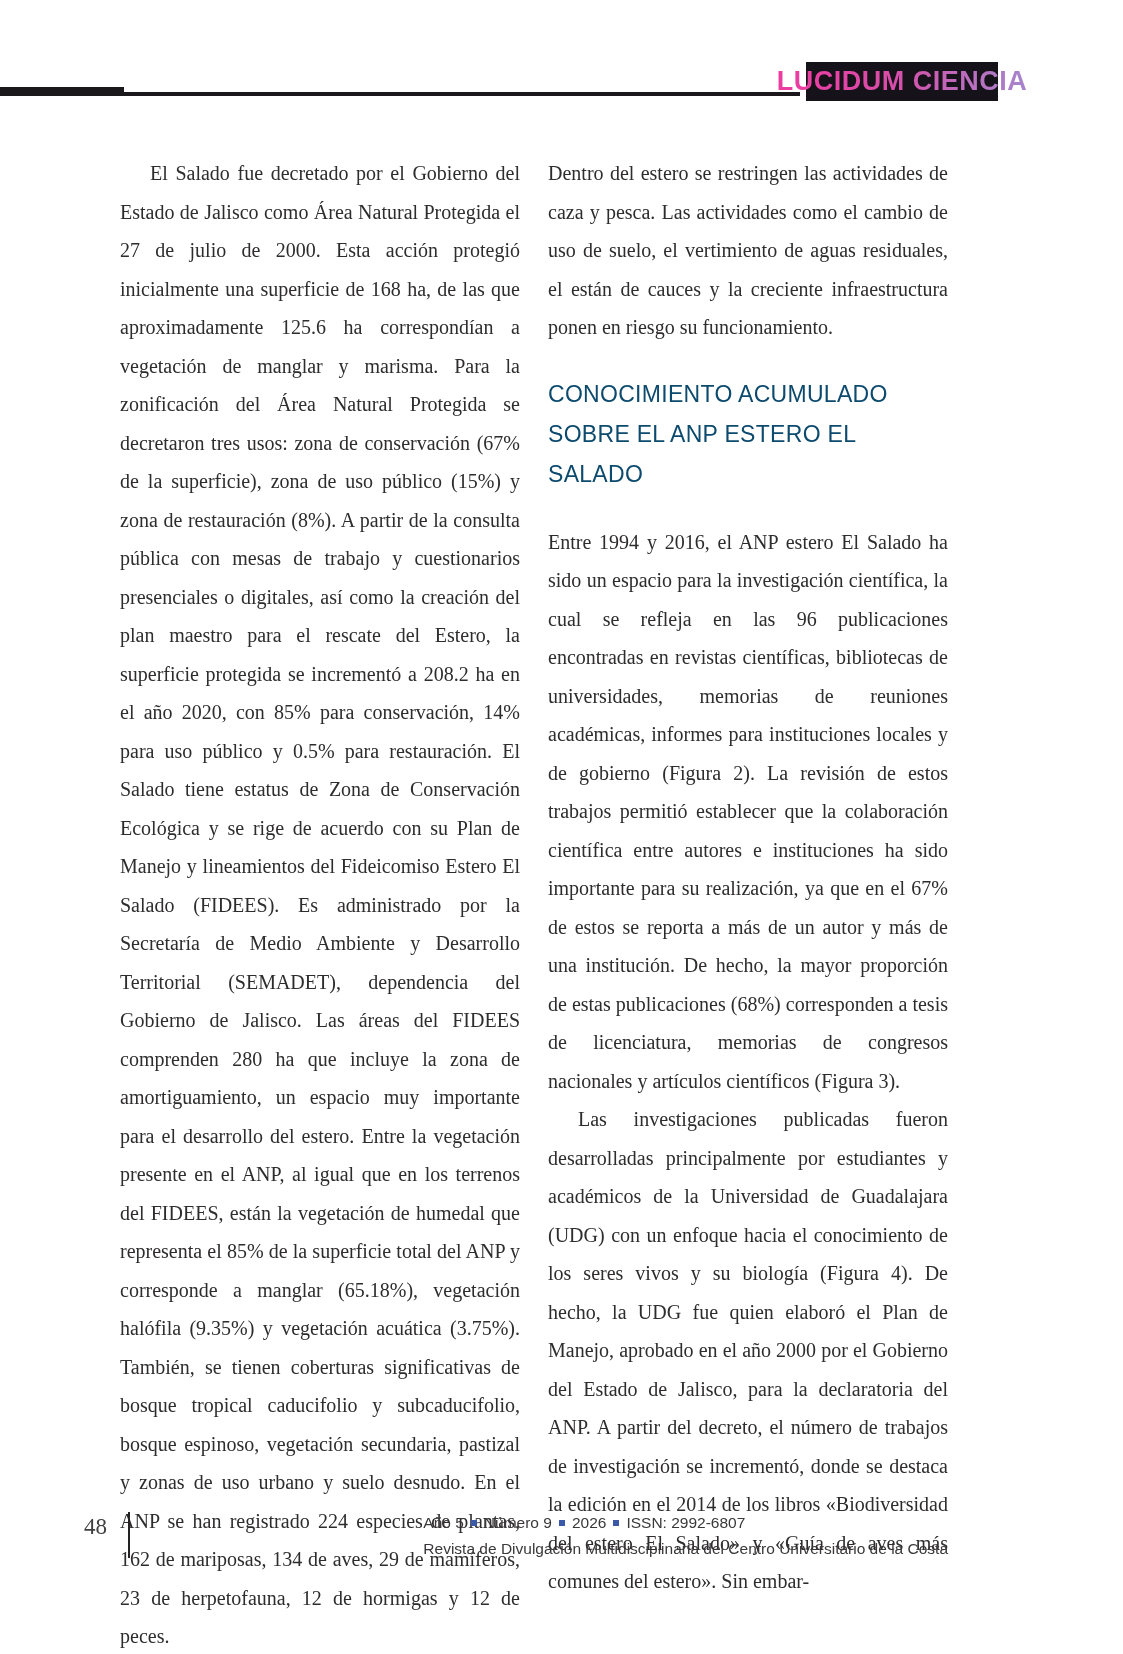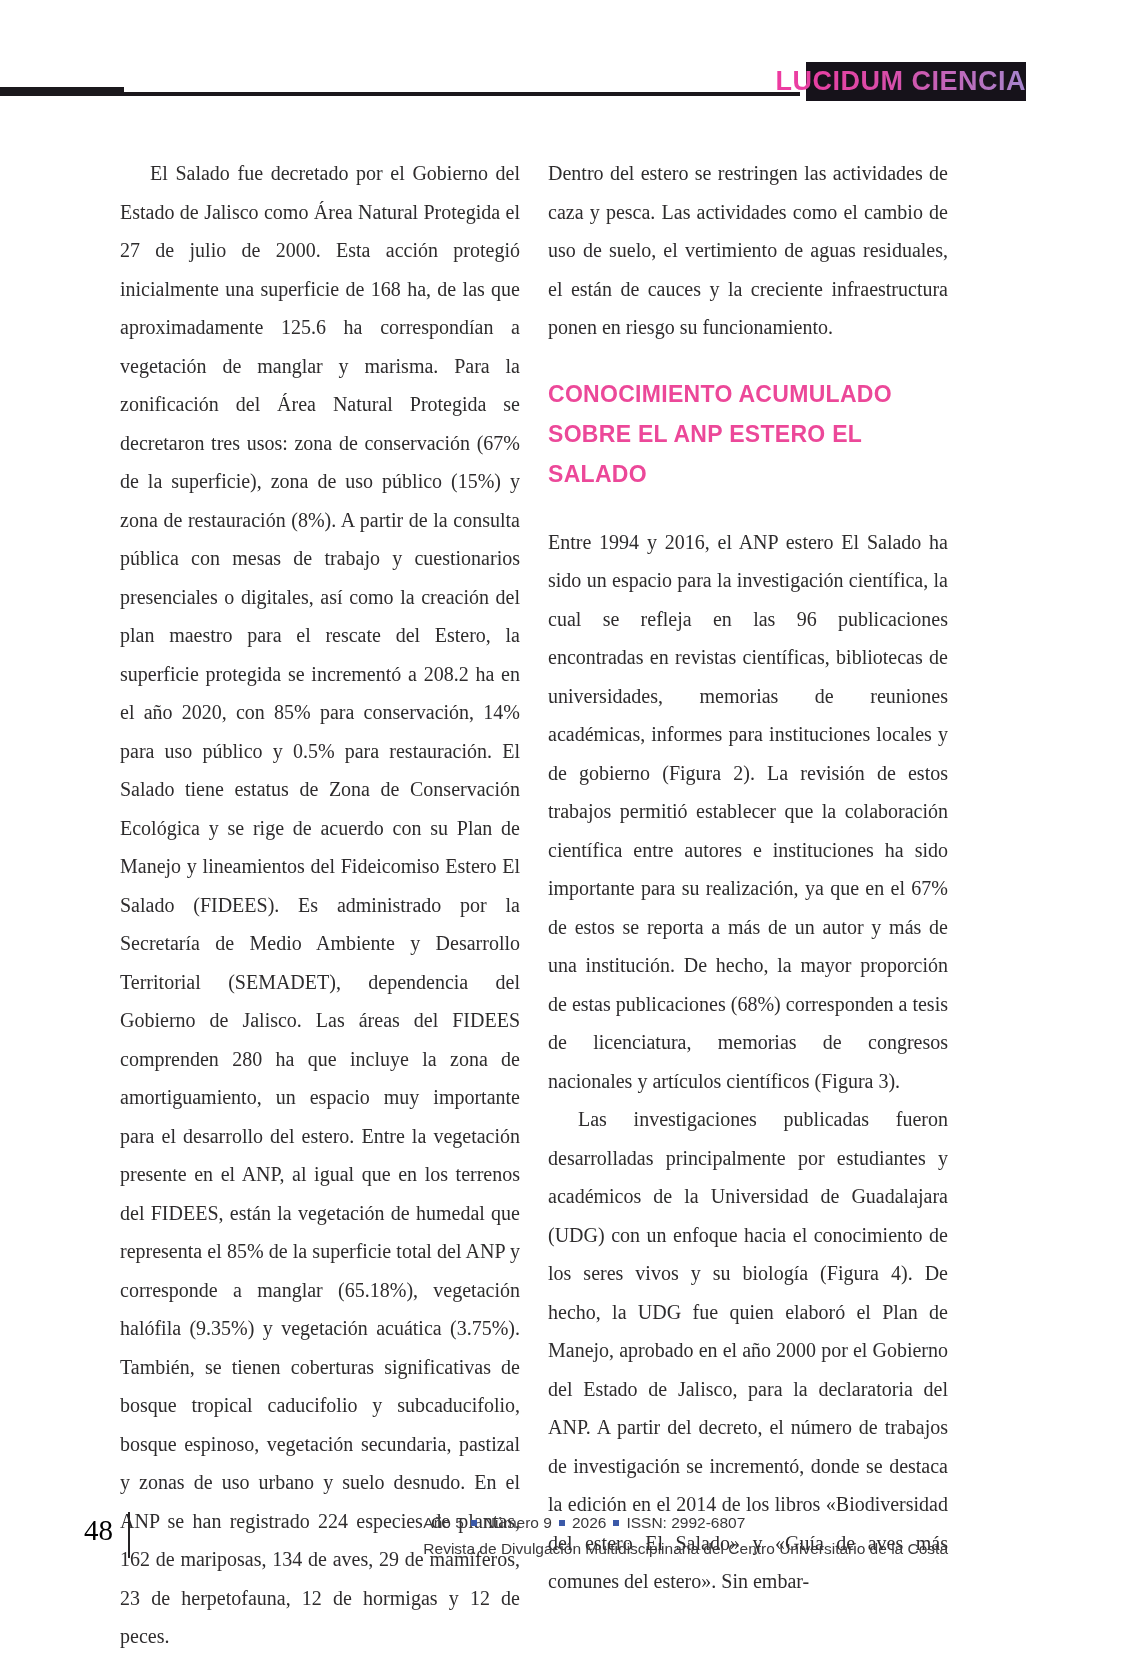--- a/index.html
+++ b/index.html
@@ -9,44 +9,44 @@
     background:#ffffff;
     overflow:hidden;
     font-family:"Liberation Serif",serif;
     color:#2e2c2d;
   }
 
   
   .rule-thick{position:absolute;left:0;top:87px;width:124px;height:9px;background:#1b181c;}
   .rule-thin{position:absolute;left:0;top:92px;width:800px;height:4px;background:#1b181c;}
   .logo-box{
-    position:absolute;left:806px;top:62px;width:220px;height:39px;
-    background:#16121a;display:flex;align-items:center;justify-content:flex-end;
+    position:absolute;left:806px;top:62px;width:192px;height:39px;
+    background:#16121a;display:flex;align-items:center;justify-content:center;
   }
   .logo-text{
     font-family:"Liberation Sans",sans-serif;font-weight:700;font-size:27px;
     letter-spacing:0.5px;white-space:nowrap;
     background:linear-gradient(90deg,#ee3aa0 0%,#d94da9 45%,#a585cd 100%);
     -webkit-background-clip:text;background-clip:text;color:transparent;
   }
 
   
   .columns{position:absolute;left:120px;top:154px;width:828px;display:flex;gap:28px;}
   .col{width:400px;}
   p.body{margin:0;font-size:20px;line-height:38.5px;text-align:justify;}
   p.indent{text-indent:30px;}
   .section-heading{
     margin:27px 0 29px 0;
-    font-family:"Liberation Sans",sans-serif;font-weight:700;
+    font-family:"Liberation Sans",sans-serif;font-weight:400;
     font-size:23px;line-height:40px;letter-spacing:0.3px;
-    color:#ec4899;white-space:pre-line;
+    color:#0c4a6e;white-space:pre-line;
   }
 
   
-  .footer-pagenum{position:absolute;left:84px;top:1514px;font-size:29px;color:#000000;}
+  .footer-pagenum{position:absolute;left:84px;top:1514px;font-size:23px;color:#404040;}
   .footer-vbar{position:absolute;left:128px;top:1512px;width:2px;height:46px;background:#242224;}
   .footer-right{
     position:absolute;right:175px;top:1510px;
     font-family:"Liberation Sans",sans-serif;font-size:15.5px;
     color:#3a383a;line-height:26px;
   }
   .sq{display:inline-block;width:6px;height:6px;background:#3b59a8;margin:0 7px;vertical-align:2px;}
 </style>
 </head>
 <body>

